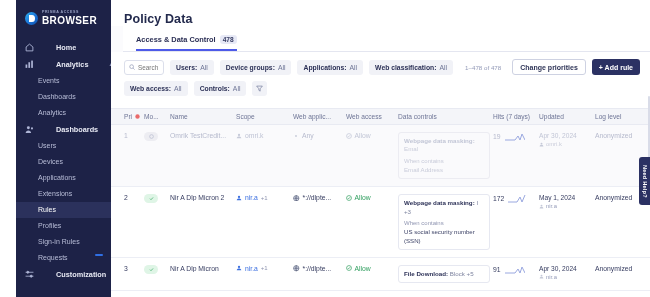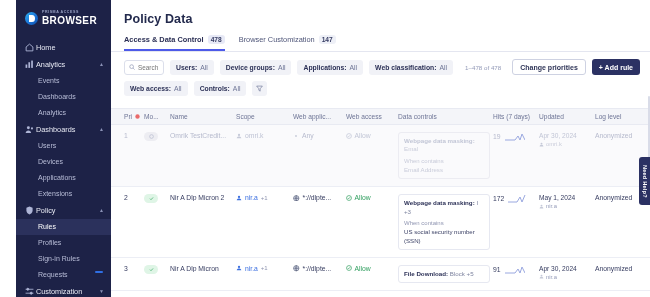--- a/index.html
+++ b/index.html
@@ -35,22 +35,22 @@
     width: 6px; height: 7px; background: #fff;
     border-radius: 0 50% 50% 0;
   }
   .logo-text { display: flex; flex-direction: column; line-height: 1; }
   .logo-sup { font-size: 3.6px; letter-spacing: .55px; color: #9aa2c4; font-weight: 700; }
   .logo-main { font-size: 10px; letter-spacing: .4px; color: #ffffff; font-weight: 700; margin-top: 1px; }
 
   .nav { margin-top: 13px; }
   .nav-group-head {
     display: flex; align-items: center; height: 17px;
-    padding: 0 7px 0 9px; font-size: 7.3px; font-weight: 400;
-    color: #e8eaf4; cursor: pointer; position: relative;
+    padding: 0 7px 0 9px; font-size: 7.3px; font-weight: 700;
+    color: #e8eaf4; cursor: pointer; position: relative; gap: 20px;
   }
   .nav-group-head .ico { width: 11px; flex: 0 0 11px; display:flex; align-items:center; }
   .nav-group-head .lbl { flex: 1; }
   .caret { font-size: 5px; color: #8a92b6; }
   .nav-sub {
     display: block; height: 16px; line-height: 16px;
     padding-left: 22px; font-size: 7px; color: #b9bed8; cursor: pointer;
   }
   .nav-sub.active { background: #2b315c; color: #ffffff; }
   .nav-sub .badge {
@@ -60,21 +60,21 @@
     display: inline-block; font-weight: 700;
   }
   svg { display: block; }
 
   
   .main { flex: 1; height: 297px; background: #fbfbfd; position: relative; overflow: hidden; }
   .page-head { padding: 12px 0 0 13px; background:#fff; }
   .page-title { font-size: 12.5px; font-weight: 700; color: #232a4d; letter-spacing: .1px; }
 
   .tabs { display: flex; align-items: flex-end; gap: 14px; padding: 9px 0 0 13px;
-          border-bottom: 1px solid #e4e6f0; background: #fff; }
+          border-bottom: 1px solid #e4e6f0; background: #fff; margin-left: 12px; }
   .tab { display: flex; align-items: center; gap: 4px; padding-bottom: 5px;
          font-size: 7.4px; color: #4e5578; cursor: pointer; border-bottom: 2px solid transparent; }
   .tab.active { color: #2b2f55; font-weight: 700; border-bottom-color: #4d5ae8; }
   .tab .cnt { font-size: 6.6px; font-weight: 700; color: #373d63;
               background: #eef0f7; border-radius: 3px; padding: 1px 3px; }
   .tab.active .cnt { background: #e7e9f6; }
 
   .filters { background:#fff; padding: 7px 10px 6px 13px; }
   .filter-row { display: flex; align-items: center; gap: 6px; margin-bottom: 6px; }
   .search-box {
@@ -225,29 +225,20 @@
             </svg>
         </span>
         <span class="lbl">Dashboards</span>
         <span class="caret">▲</span>
       </div>
       <div class="nav-sub"><span>Users</span></div>
       <div class="nav-sub"><span>Devices</span></div>
       <div class="nav-sub"><span>Applications</span></div>
       <div class="nav-sub"><span>Extensions</span></div>
 
-      <div class="nav-group-head">
-        <span class="ico">
-          <svg width="9" height="9" viewBox="0 0 16 16" fill="#aeb5d6">
-              <path d="M8 1l5.5 2.2V8c0 3.4-2.3 6-5.5 7-3.2-1-5.5-3.6-5.5-7V3.2z"></path>
-            </svg>
-        </span>
-        <span class="lbl">Policy</span>
-        <span class="caret">▲</span>
-      </div>
       <div class="nav-sub active"><span>Rules</span></div>
       <div class="nav-sub"><span>Profiles</span></div>
       <div class="nav-sub"><span>Sign-in Rules</span></div>
       <div class="nav-sub">
         <span>Requests</span>
         <span class="badge"></span>
       </div>
 
       <div class="nav-group-head">
         <span class="ico">
@@ -266,24 +257,20 @@
   <div class="main">
 
     <div class="page-head">
       <div class="page-title">Policy Data</div>
     </div>
 
     <div class="tabs">
       <div class="tab active">
         <span>Access &amp; Data Control</span>
         <span class="cnt">478</span>
-      </div>
-      <div class="tab">
-        <span>Browser Customization</span>
-        <span class="cnt">147</span>
       </div>
     </div>
 
     <div class="filters">
       <div class="filter-row">
         <div class="search-box">
           <span>
             <svg width="6" height="6" viewBox="0 0 16 16" fill="none" stroke="#9aa0bb" stroke-width="2">
                 <circle cx="7" cy="7" r="5"></circle>
                 <path d="M11 11l4 4"></path>

